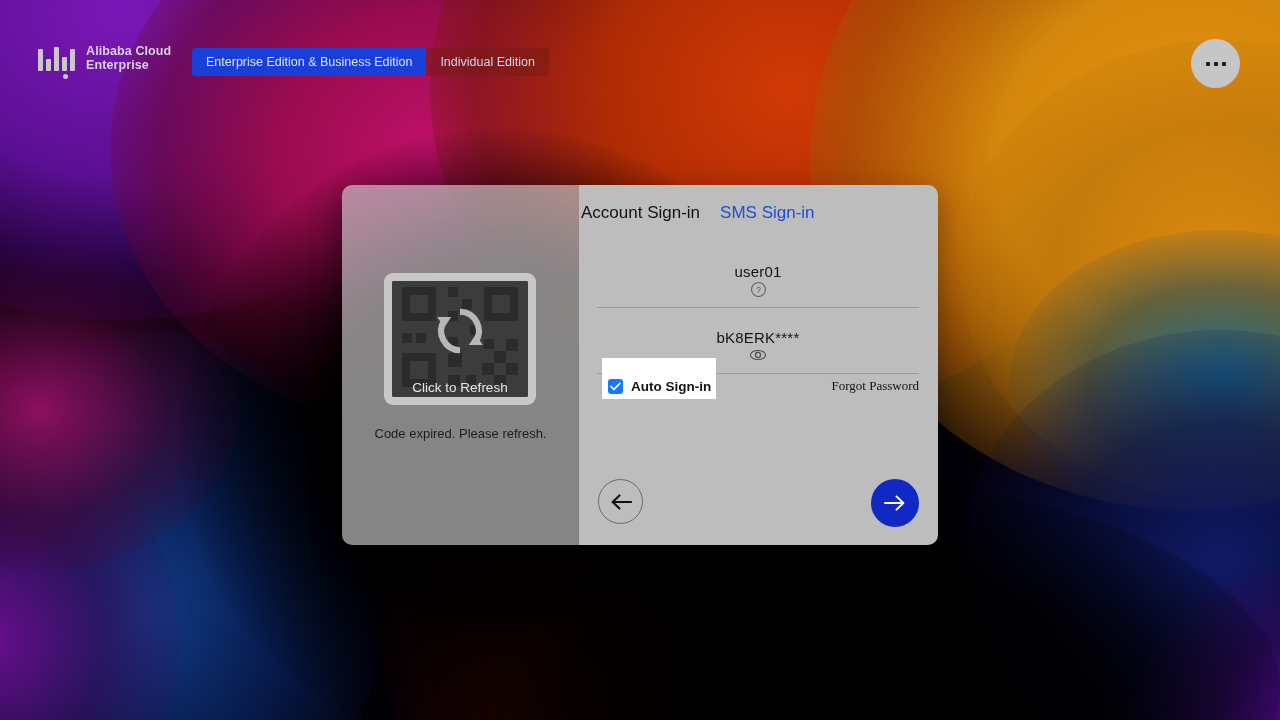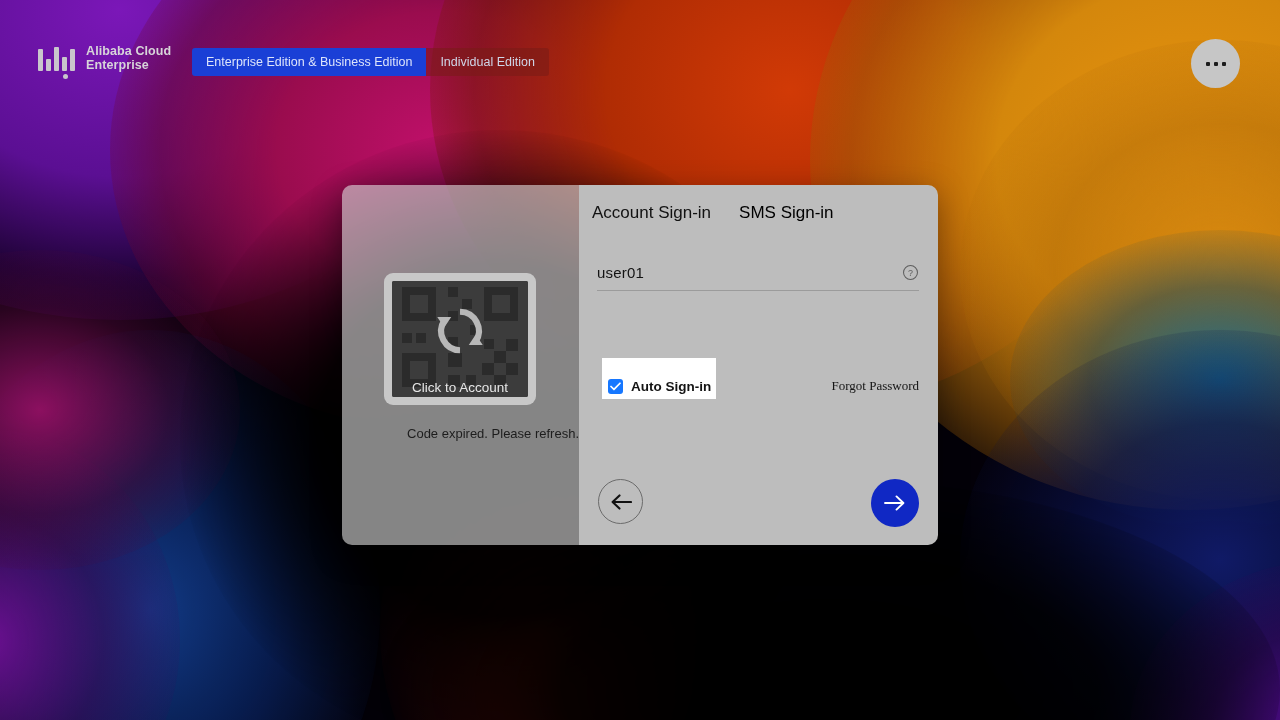--- a/index.html
+++ b/index.html
@@ -215,57 +215,58 @@
     left: 0; right: 0;
     bottom: 10px;
     text-align: center;
     color: #e6e6e6;
     font-size: 13.5px;
   }
   .qr-status {
     position: absolute;
     left: 0; right: 0;
     top: 241px;
-    text-align: right;
+    text-align: center;
     font-size: 13px;
     color: #1d1d1d;
   }
 
   .form-side {
     width: 359px;
     height: 360px;
     background: #bdbdbd;
     position: relative;
   }
   .signin-tabs {
     position: absolute;
-    left: 13px; top: 18px;
+    left: 2px; top: 18px;
     display: flex;
     align-items: flex-end;
-    gap: 28px;
+    gap: 20px;
   }
   .signin-tab {
     font-size: 17px;
-    color: #000000;
+    color: #1d4ed8;
     cursor: pointer;
     white-space: nowrap;
   }
   .signin-tab.active {
     color: #121212;
   }
 
   .field {
     position: absolute;
     left: 18px;
     width: 322px;
     border-bottom: 1px solid #9b9b9b;
     display: flex;
     align-items: center;
     justify-content: space-between;
     padding-bottom: 9px;
+    flex-direction: column;
   }
   .field.username { top: 78px; }
   .field.password { top: 144px; }
   .field-value {
     font-size: 15px;
     color: #141414;
     letter-spacing: 0.2px;
   }
   .field-icon {
     width: 18px; height: 18px;
@@ -434,21 +435,21 @@
           </svg>
         </div>
 
         <svg class="qr-refresh-icon" viewBox="0 0 64 64">
           <path d="M32 10 A22 22 0 0 1 50 44" fill="none" stroke="#b8b8b8" stroke-width="7" stroke-linecap="butt"></path>
           <path d="M32 54 A22 22 0 0 1 14 20" fill="none" stroke="#b8b8b8" stroke-width="7" stroke-linecap="butt"></path>
           <polygon points="50,36 58,48 42,48" fill="#b8b8b8"></polygon>
           <polygon points="14,28 6,16 22,16" fill="#b8b8b8"></polygon>
         </svg>
 
-        <div class="qr-refresh-label">Click to Account</div>
+        <div class="qr-refresh-label">Click to Refresh</div>
       </div>
 
       <div class="qr-status">Code expired. Please refresh.</div>
     </div>
 
     <div class="form-side">
 
       <div class="signin-tabs">
         <div class="signin-tab active">Account Sign-in</div>
         <div class="signin-tab">SMS Sign-in</div>
@@ -457,20 +458,29 @@
       <div class="field username">
         <span class="field-value">user01</span>
         <span class="field-icon">
           <svg width="17" height="17" viewBox="0 0 20 20">
             <circle cx="10" cy="10" r="8.2" fill="none" stroke="#5d5d5d" stroke-width="1.2"></circle>
             <text x="10" y="14.2" text-anchor="middle" font-size="10.5" font-family="Liberation Sans, sans-serif" fill="#5d5d5d">?</text>
           </svg>
         </span>
       </div>
 
+      <div class="field password">
+        <span class="field-value">bK8ERK****</span>
+        <span class="field-icon">
+          <svg width="18" height="14" viewBox="0 0 22 14">
+            <ellipse cx="11" cy="7" rx="9.2" ry="5.6" fill="none" stroke="#4e4e4e" stroke-width="1.3"></ellipse>
+            <circle cx="11" cy="7" r="3.1" fill="none" stroke="#4e4e4e" stroke-width="1.5"></circle>
+          </svg>
+        </span>
+      </div>
 
       <div class="options-row">
         <div class="auto-signin-highlight"></div>
         <div class="auto-signin">
           <span class="checkbox">
             <svg width="11" height="9" viewBox="0 0 12 10">
               <path d="M1 5 L4.3 8.3 L11 1.4" fill="none" stroke="#ffffff" stroke-width="1.9" stroke-linecap="round" stroke-linejoin="round"></path>
             </svg>
           </span>
           <span class="auto-signin-label">Auto Sign-in</span>

